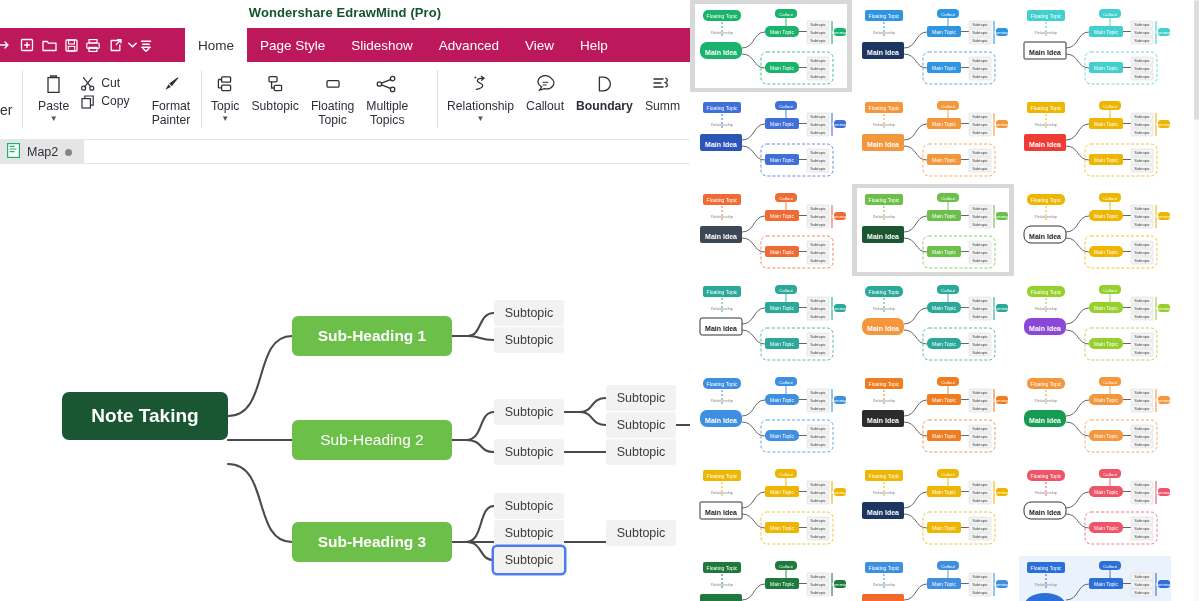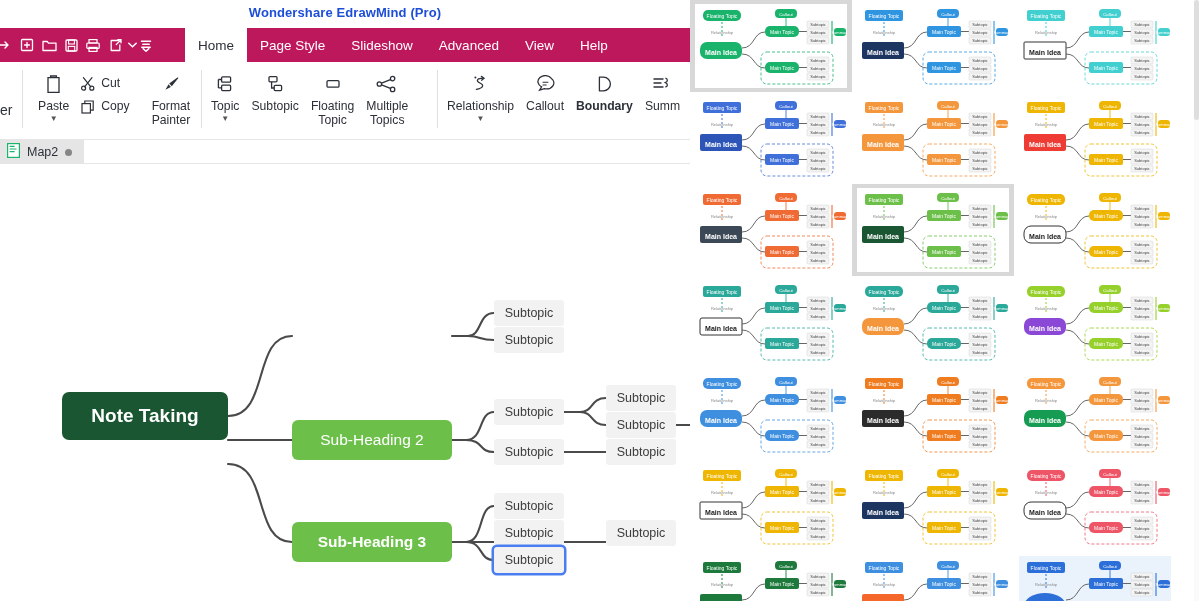--- a/index.html
+++ b/index.html
@@ -20,21 +20,21 @@
   }
 
   
   .titlebar {
     position: absolute; left: 0; top: 0; width: 690px; height: 28px;
     background: #ffffff;
   }
   .titlebar .apptitle {
     position: absolute; left: 0; right: 0; top: 5px;
     text-align: center;
-    font-size: 13px; font-weight: bold; color: #1d4ed8;
+    font-size: 13px; font-weight: bold; color: #14532d;
     letter-spacing: .1px;
   }
 
   
   .tabstrip {
     position: absolute; left: 0; top: 28px; width: 690px; height: 34px;
     background: #be185d;
   }
   .qat { position: absolute; left: 0; top: 0; height: 34px; display: flex; align-items: center; }
   .qicon {
@@ -221,21 +221,21 @@
         <div class="ritem" style="padding-top:8px;">
           <div class="gl">
             <svg width="17" height="20" viewBox="0 0 17 20">
                 <path d="M3 3.6h11v14.8H3z" stroke="#2c3038" stroke-width="1.3" fill="none"></path>
                 <path d="M5.6 3.6V2h5.8v1.6" stroke="#2c3038" stroke-width="1.3" fill="none"></path>
               </svg>
           </div>
           <div class="lb">Paste</div>
           <div class="caret-dn">▼</div>
         </div>
-        <div style="display:flex;flex-direction:column;gap:5px;padding-top:13px;padding-left:3px;">
+        <div style="display:flex;flex-direction:column;padding-top:13px;padding-left:3px;">
           <div class="ritem small">
             <span class="gl" style="width:20px;height:18px;">
               <svg width="16" height="16" viewBox="0 0 16 16">
                   <circle cx="3.6" cy="12.2" r="2" stroke="#2c3038" stroke-width="1.2" fill="none"></circle>
                   <circle cx="11.8" cy="12.2" r="2" stroke="#2c3038" stroke-width="1.2" fill="none"></circle>
                   <path d="M4.6 10.8L12 1.6M10.8 10.8L3.4 1.6" stroke="#2c3038" stroke-width="1.2" stroke-linecap="round"></path>
                 </svg>
             </span>
             <span class="lb" style="margin:0 0 0 3px;">Cut</span>
           </div>
@@ -396,20 +396,23 @@
           <path d="M466 378 C 484 378, 478 396, 494 396"></path>
 
           <path d="M564 378 L 606 378"></path>
         </g>
       </svg>
 
       <div class="node n-root" style="left:62px; top:228px; width:166px; height:48px;">
         <span class="txt">Note Taking</span>
       </div>
 
+      <div class="node n-main bold" style="left:292px; top:152px; width:160px; height:40px;">
+        <span class="txt">Sub-Heading 1</span>
+      </div>
       <div class="node n-sub" style="left:494px; top:136px; width:70px; height:26px;">
         <span class="txt">Subtopic</span>
       </div>
       <div class="node n-sub" style="left:494px; top:163px; width:70px; height:26px;">
         <span class="txt">Subtopic</span>
       </div>
 
       <div class="node n-main" style="left:292px; top:256px; width:160px; height:40px;">
         <span class="txt">Sub-Heading 2</span>
       </div>

